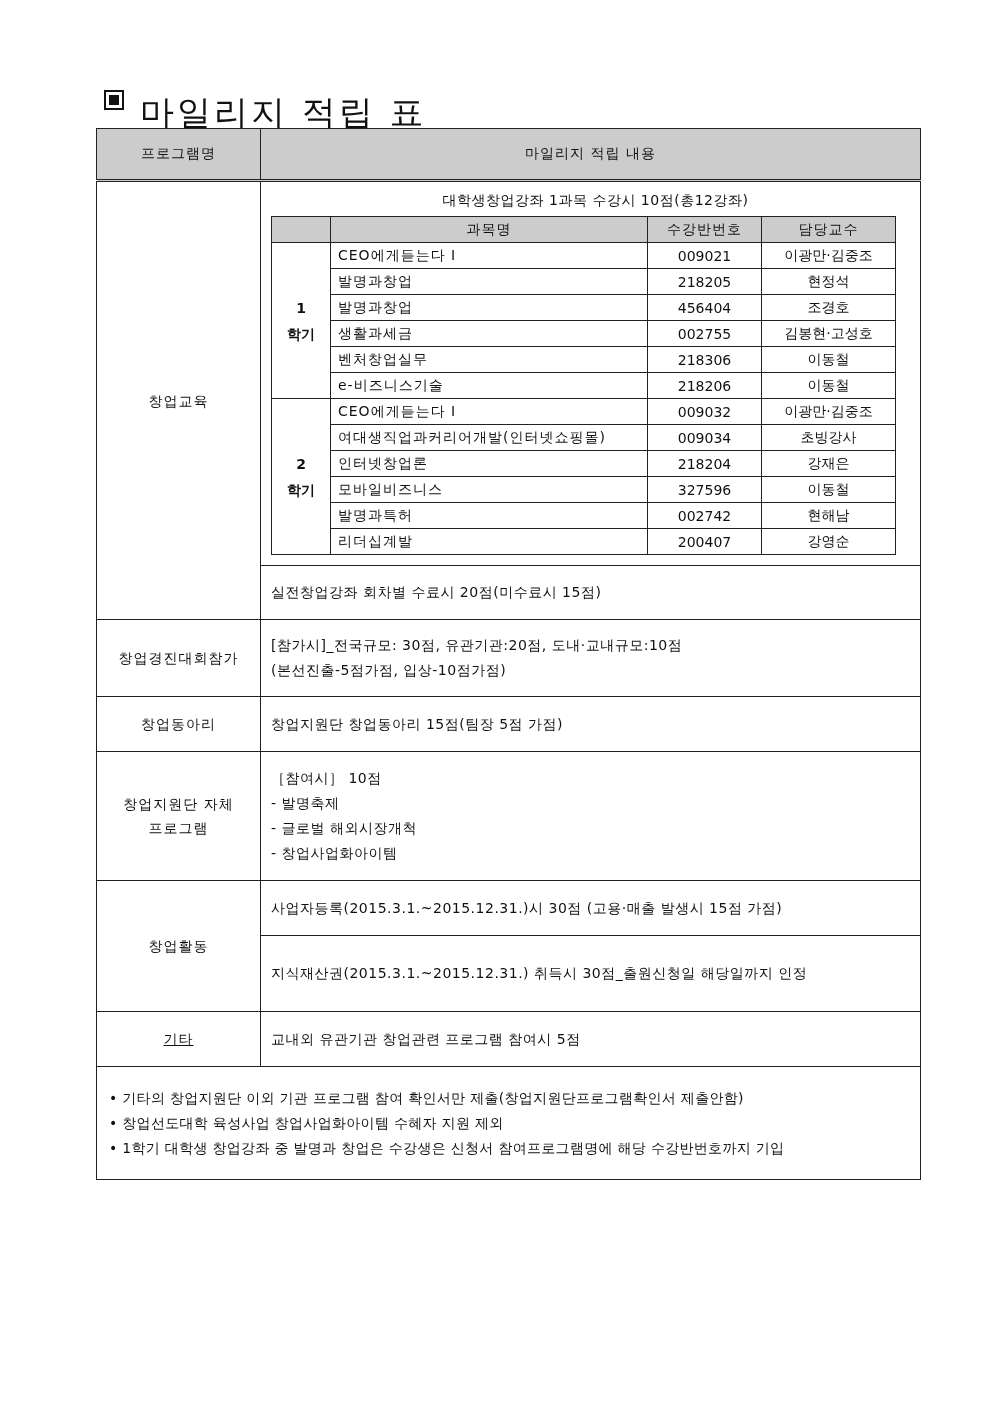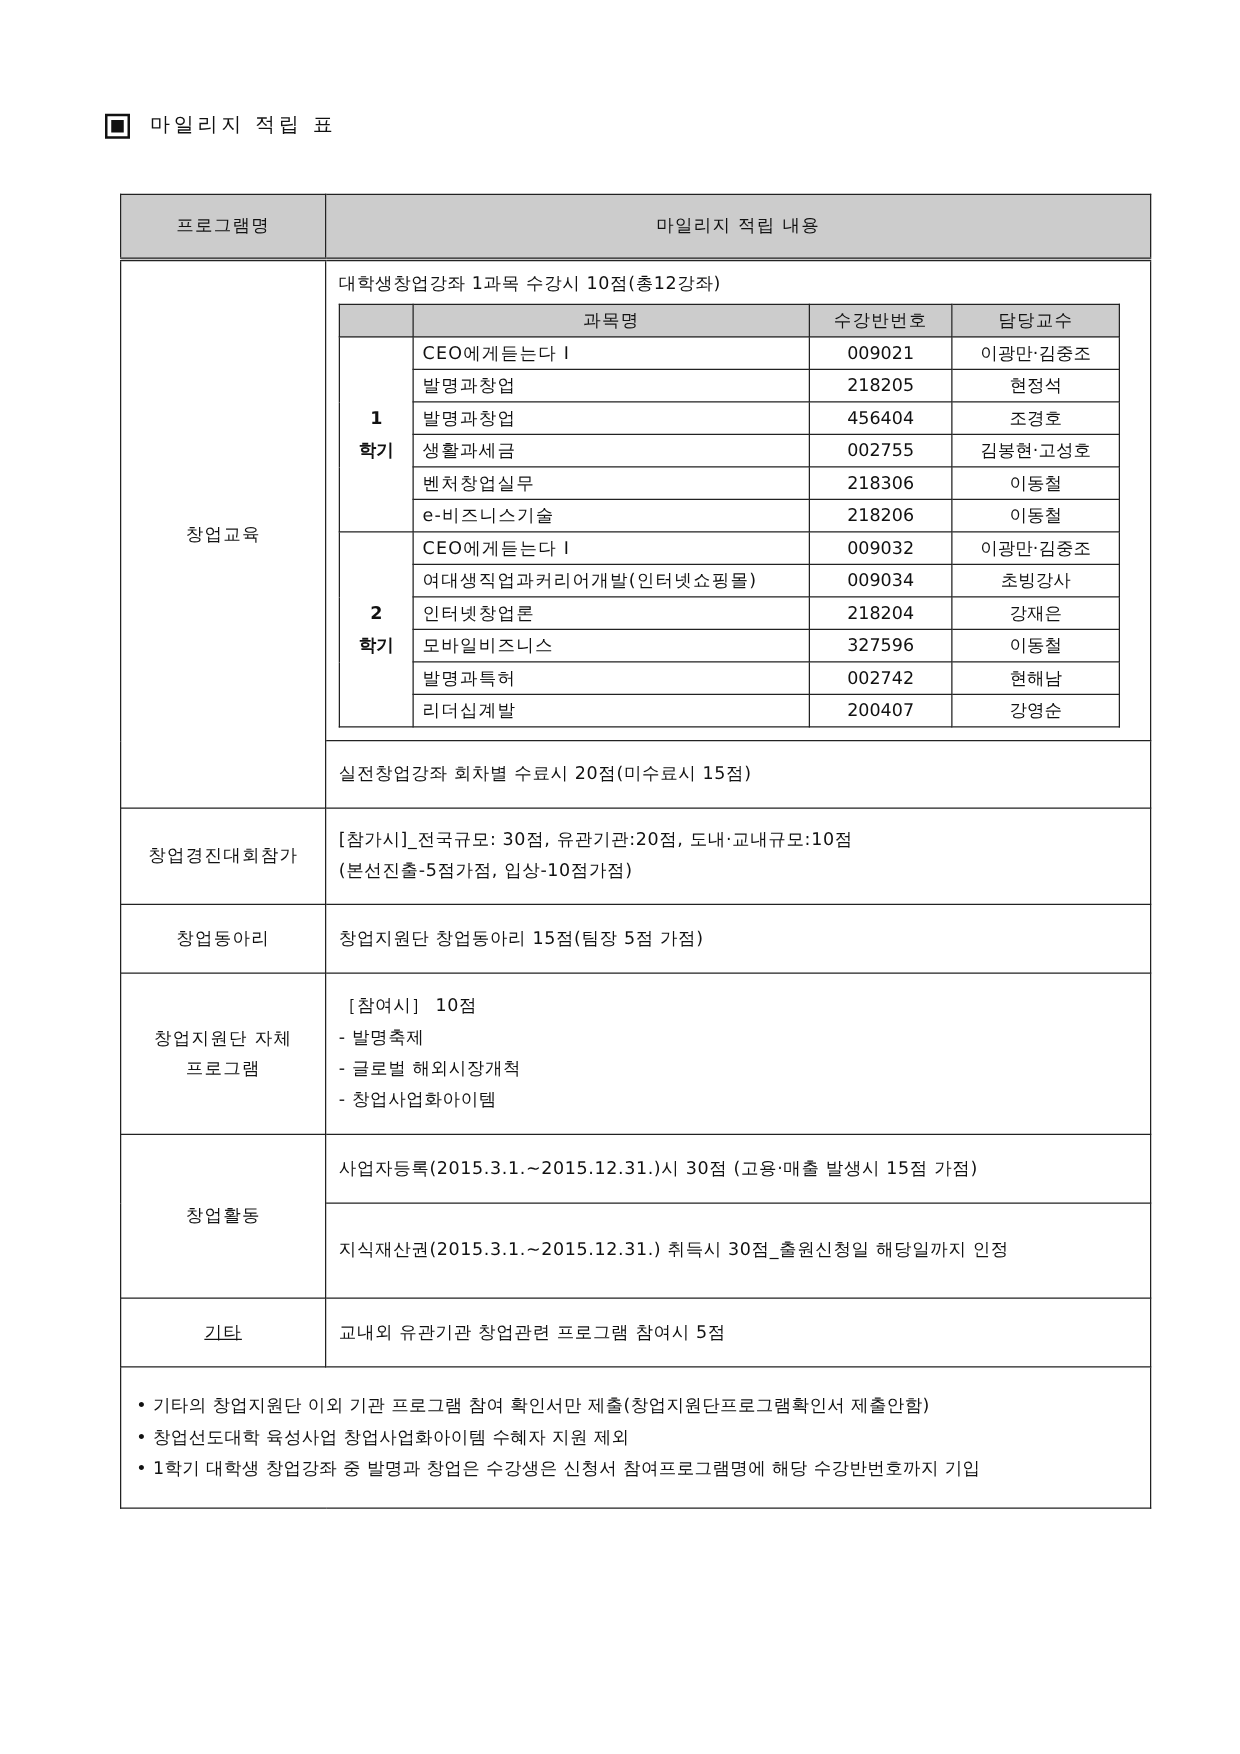--- a/index.html
+++ b/index.html
@@ -1,20 +1,20 @@
 <!DOCTYPE html>
 <html><head>
 <meta charset="utf-8">
 <style>
   html, body { margin:0; padding:0; background:#ffffff; }
   body { width:992px; height:1403px; position:relative; font-family:"DejaVu Sans", "Liberation Sans", sans-serif; color:#111; }
-  .title { position:absolute; left:84px; top:90px; font-size:16px; letter-spacing:3px; display:flex; align-items:center; }
+  .title { position:absolute; left:104px; top:90px; font-size:34px; letter-spacing:3px; display:flex; }
   .title .box { display:inline-block; width:20px; height:20px; border:2px solid #111; box-sizing:border-box; position:relative; margin-right:16px; }
   .title .box::after { content:""; position:absolute; left:3px; top:3px; width:10px; height:10px; background:#111; }
-  table.main { position:absolute; left:96px; top:155px; width:824px; border-collapse:collapse; table-layout:fixed; font-size:14px; }
+  table.main { position:absolute; left:96px; top:128px; width:824px; border-collapse:collapse; table-layout:fixed; font-size:14px; }
   table.main td, table.main th { border:1px solid #222; padding:0; }
   table.main th { background:#cccccc; font-weight:normal; height:50px; border-bottom:3px double #222; font-size:14px; letter-spacing:1px; }
   .lbl { text-align:center; letter-spacing:1px; line-height:24px; }
   .cnt { padding-left:10px !important; letter-spacing:0.5px; line-height:25px; }
   table.sub { width:624px; margin:6px 16px 10px 10px; border-collapse:collapse; table-layout:fixed; font-size:14px; }
   table.sub td, table.sub th { border:1px solid #222; height:25px; padding:0; }
   table.sub th { background:#cccccc; font-weight:normal; border-bottom:1px solid #222; height:25px; letter-spacing:1px; }
   table.sub td.c { text-align:center; }
   table.sub td.n { padding-left:7px; letter-spacing:1px; }
   table.sub td.sem { text-align:center; font-weight:bold; line-height:26px; }
@@ -35,21 +35,21 @@
     </colgroup>
   <tbody>
       <tr>
     <th>프로그램명</th>
     <th>마일리지 적립 내용</th>
   </tr>
 
   <tr>
     <td class="lbl" rowspan="2">창업교육</td>
     <td style="padding:8px 0 0 0;">
-      <div class="cnt" style="line-height:20px;">대학생창업강좌 1과목 수강시 10점(총12강좌)</div>
+      <div class="cnt" style="line-height:20px;text-align:center;">대학생창업강좌 1과목 수강시 10점(총12강좌)</div>
       <table class="sub">
         <colgroup>
               <col style="width:59px">
               <col style="width:317px">
               <col style="width:114px">
               <col style="width:134px">
             </colgroup>
         <tbody>
               <tr>
           <th></th>

